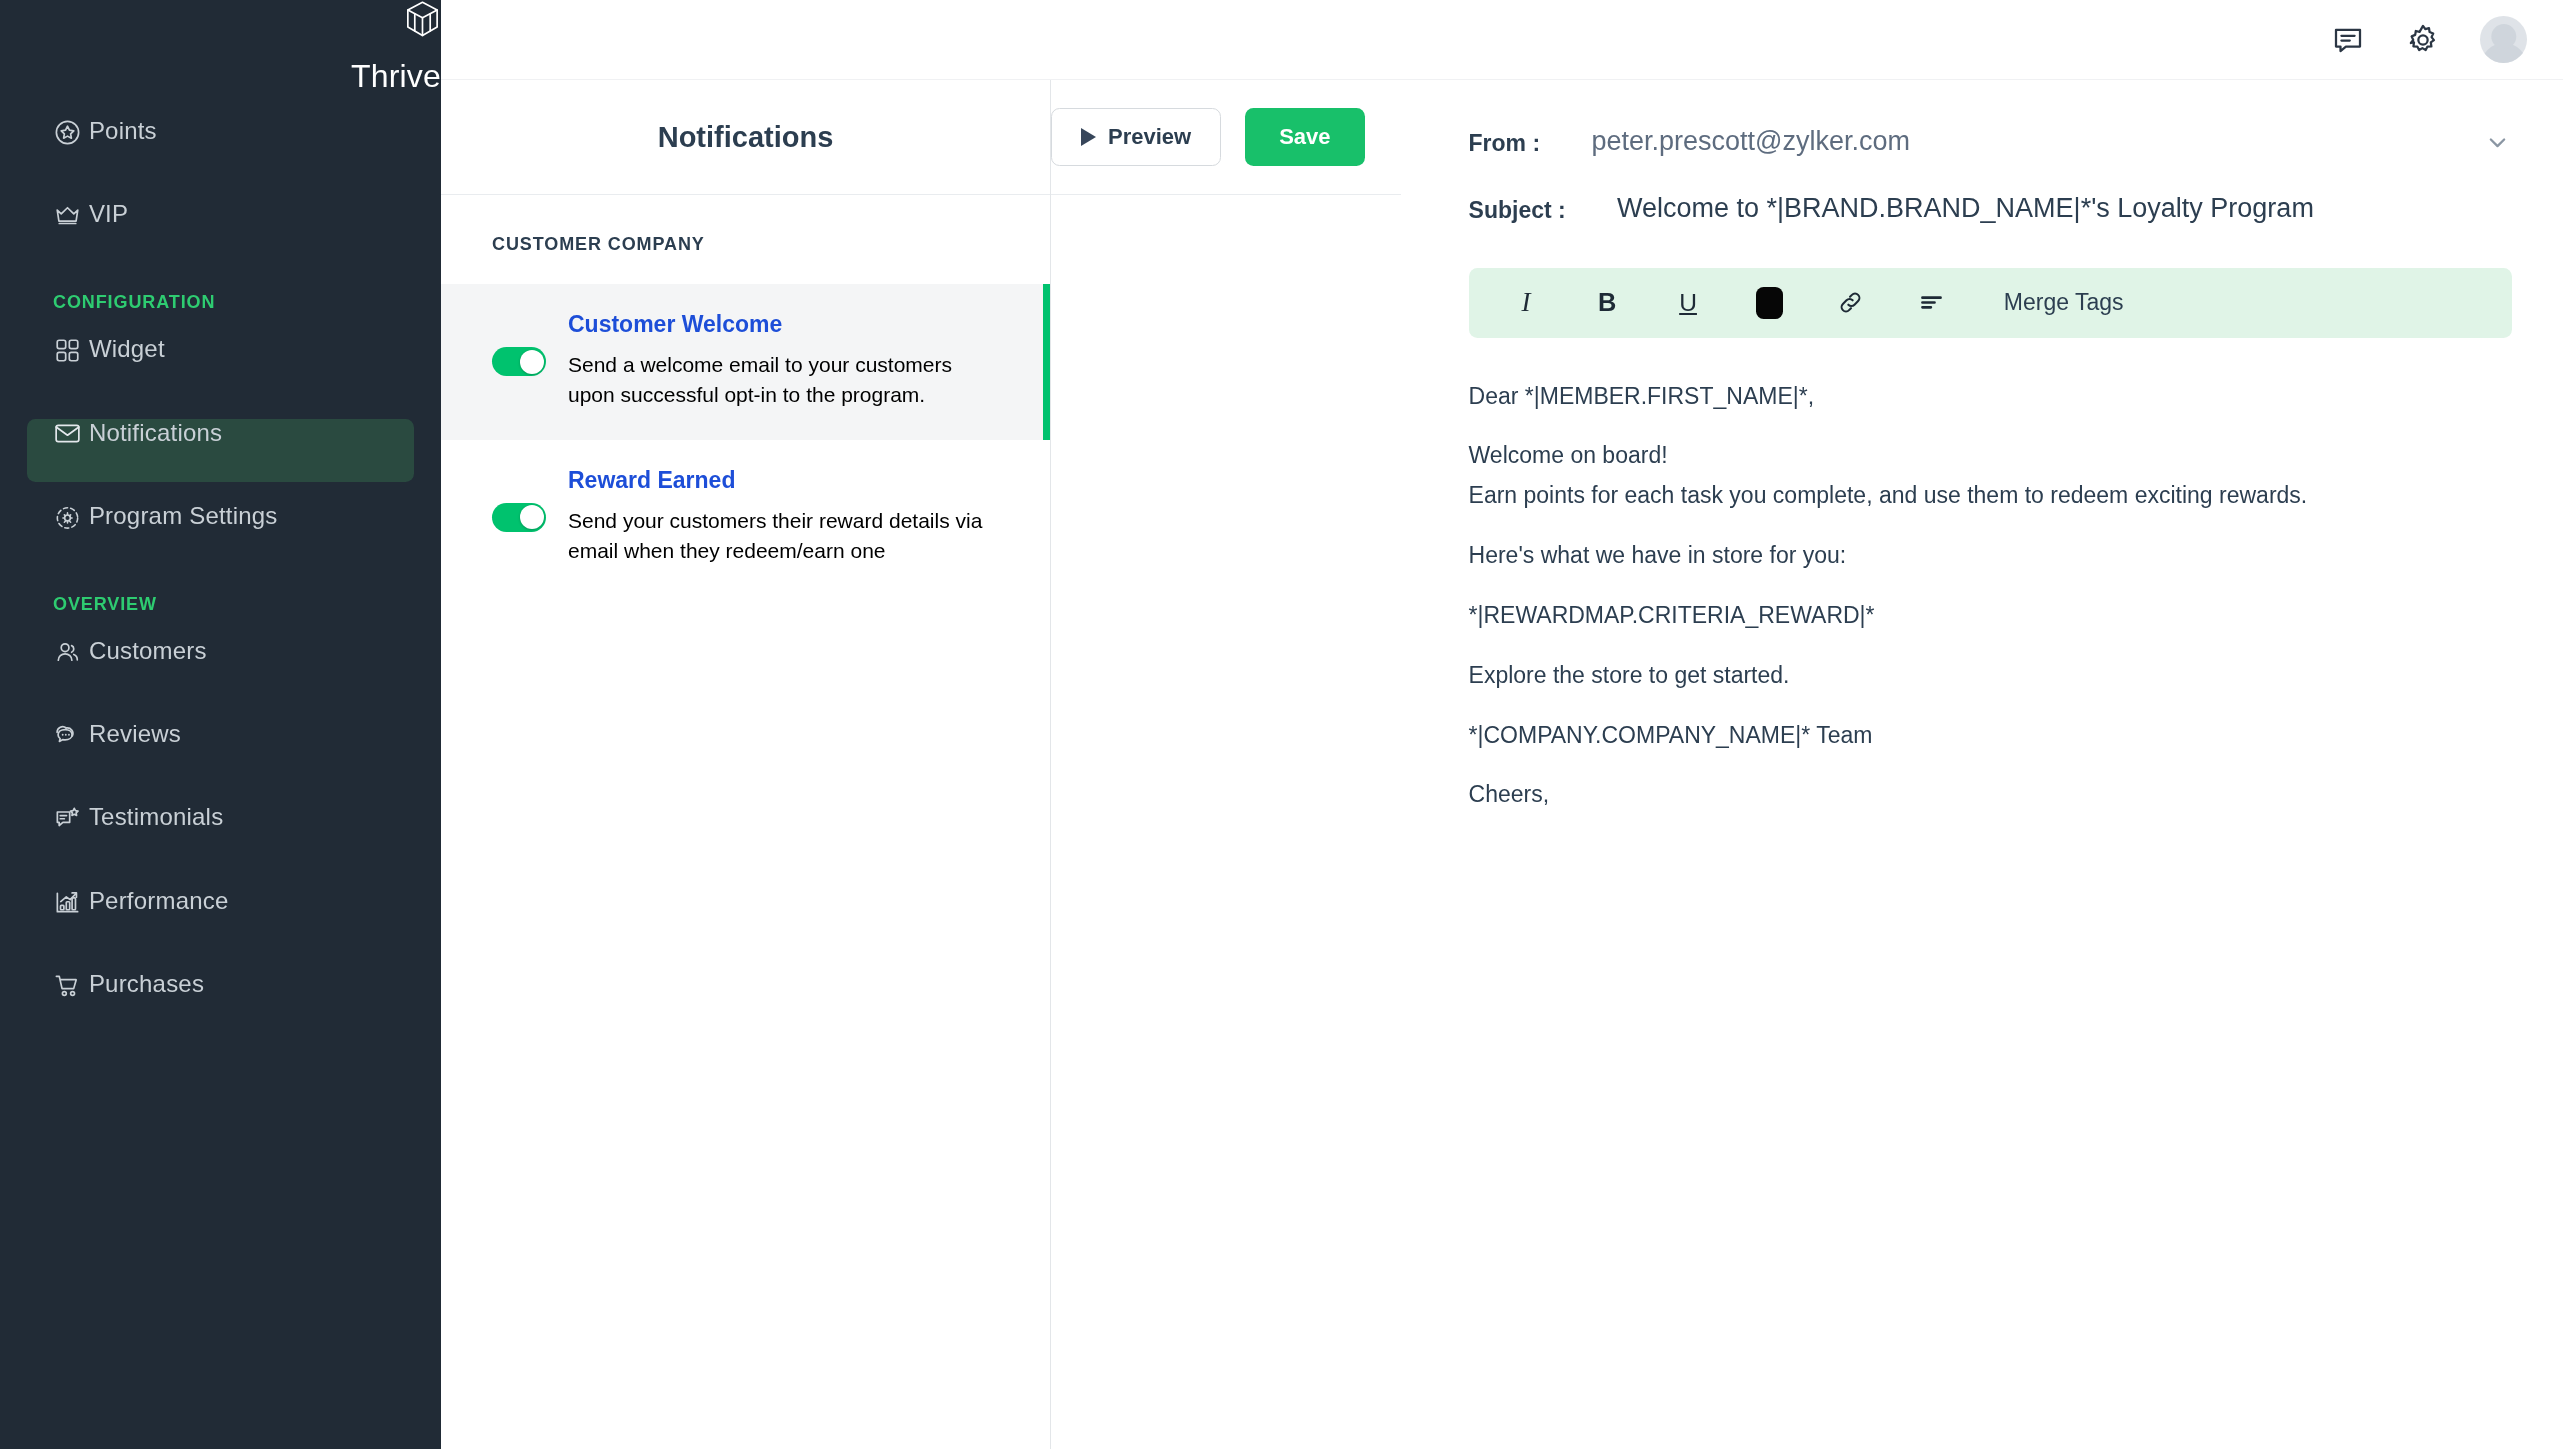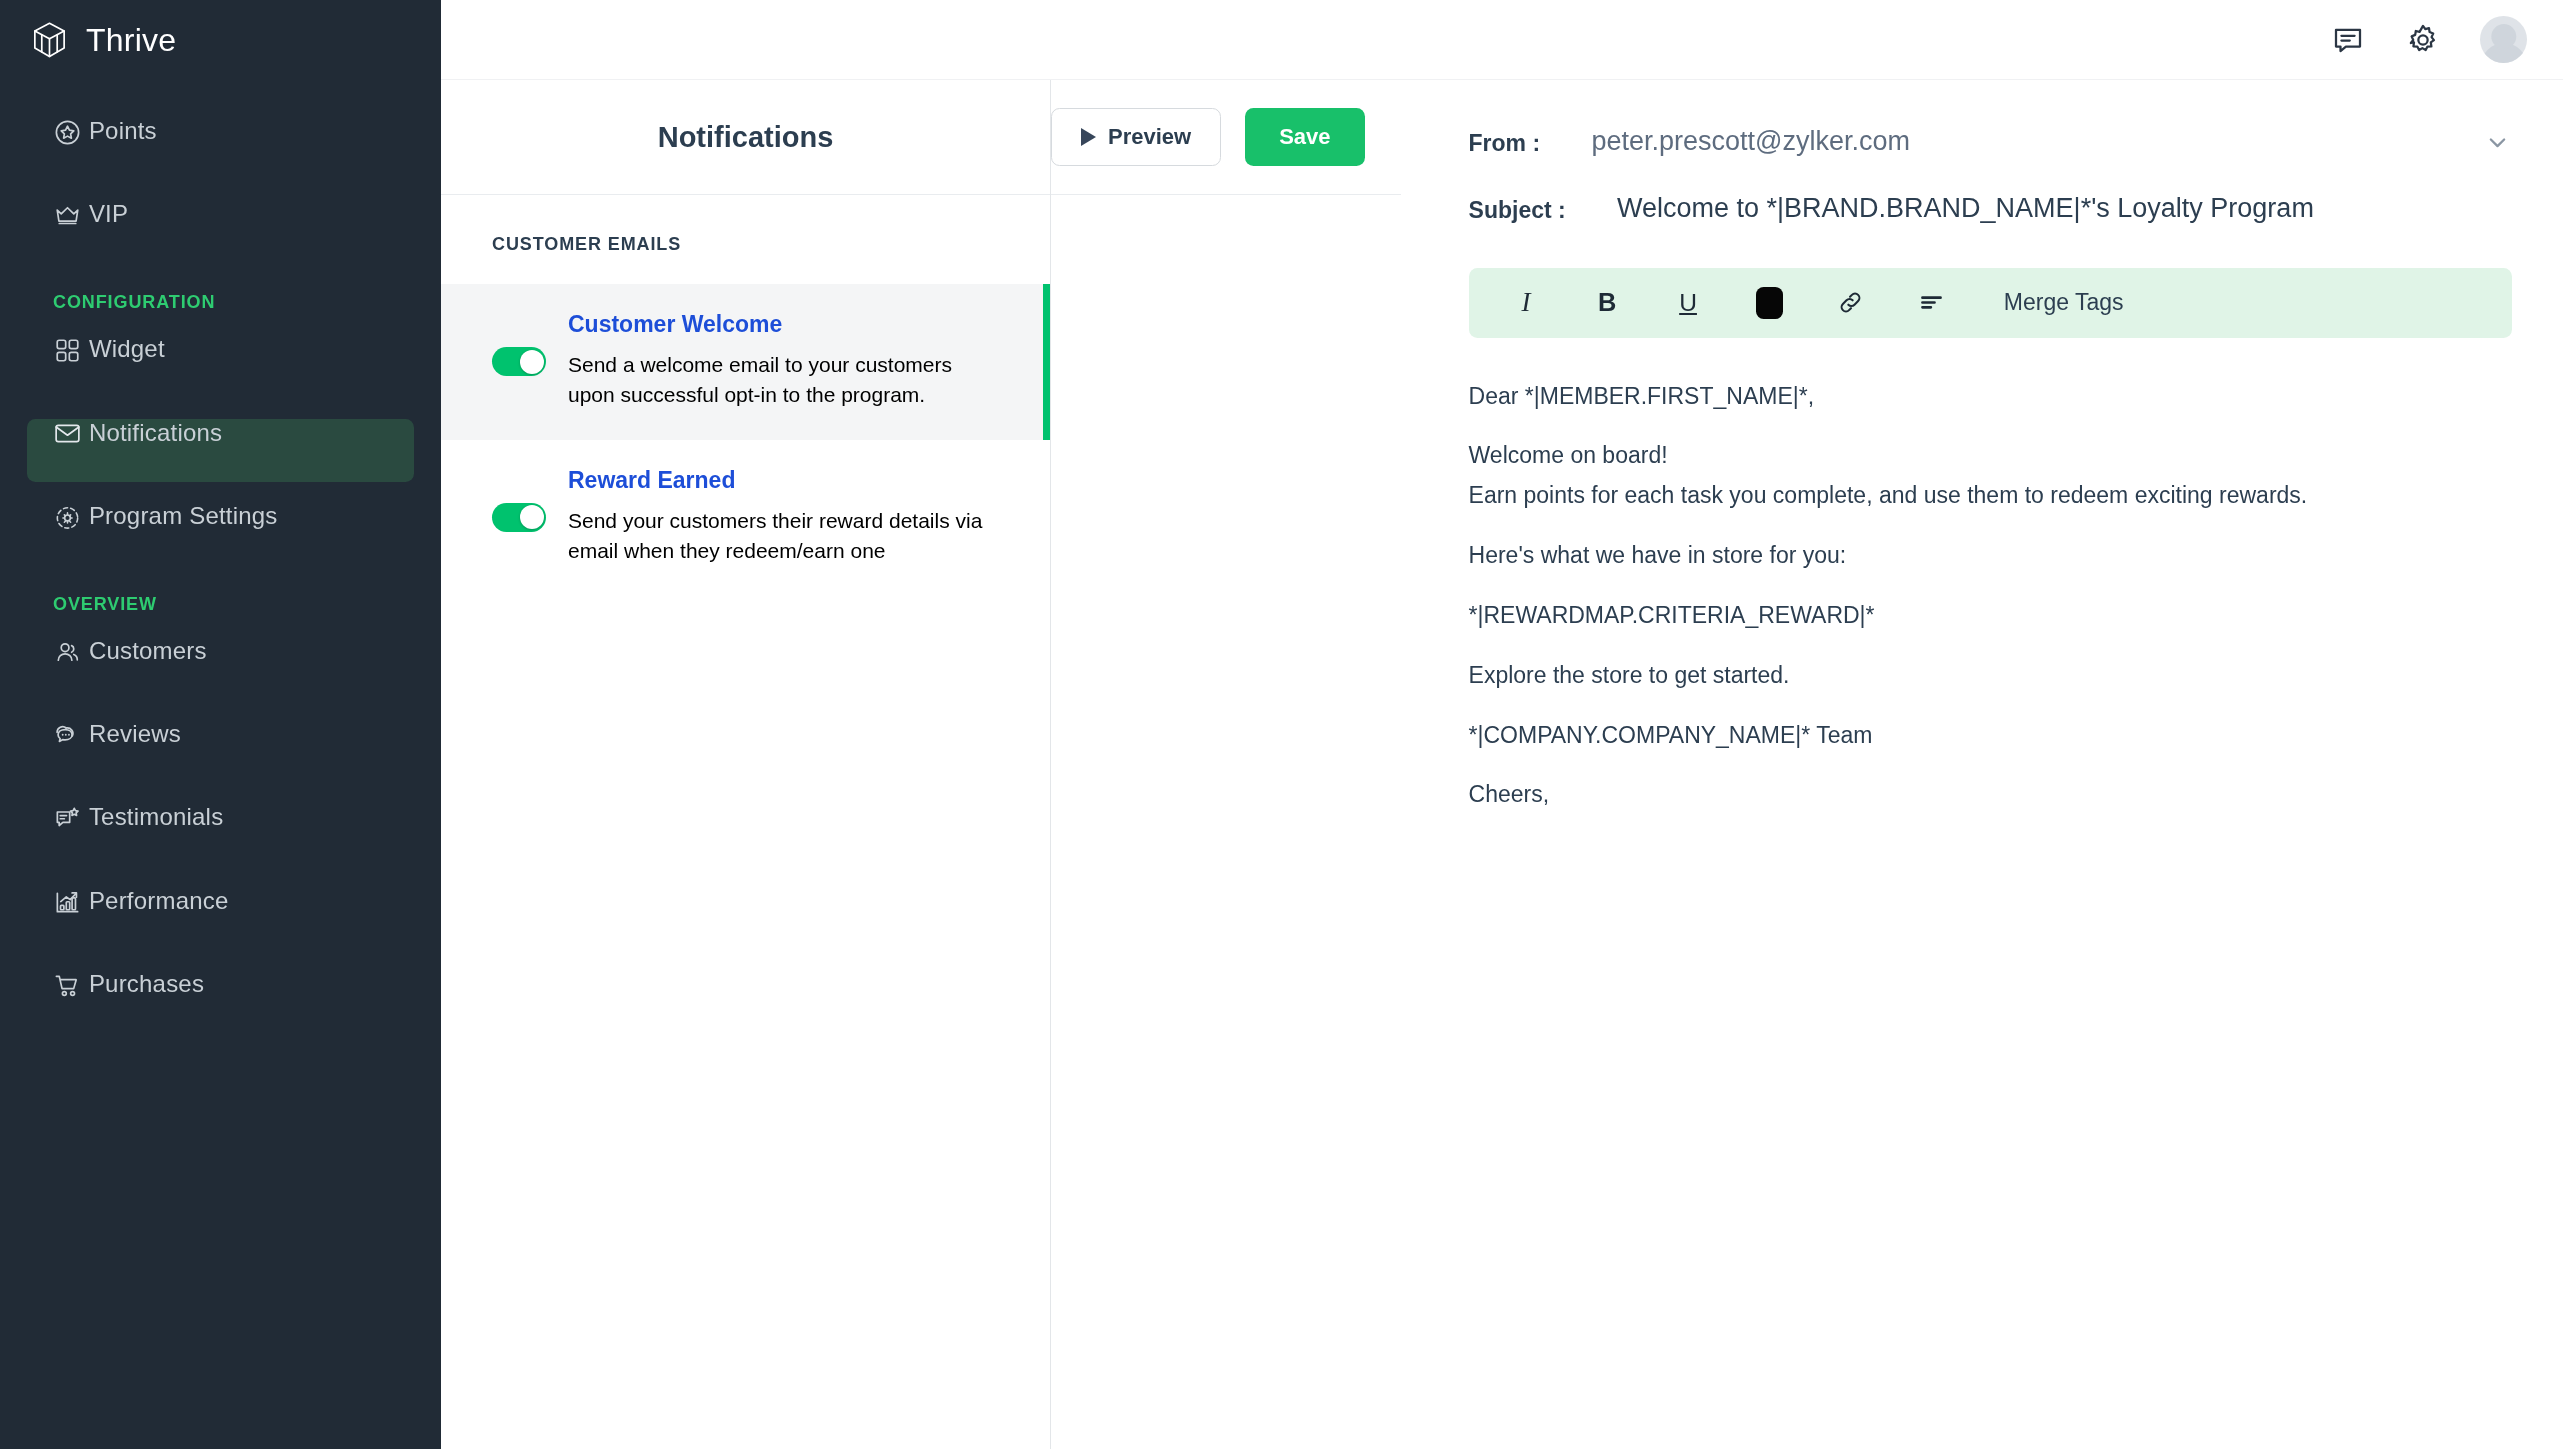--- a/index.html
+++ b/index.html
@@ -13,24 +13,25 @@
 
   
   .sidebar {
     width: 441px; height: 1449px;
     background: #212b36;
     flex: 0 0 441px;
     padding-top: 0;
     position: relative;
   }
   .brand {
-    display: flex; align-items: center;
+    display: flex; align-items: flex-end;
     gap: 18.6px;
     height: 80px;
     padding-left: 30.5px;
+    flex-direction: column;
   }
   .brand-logo { width: 37px; height: 39px; flex: 0 0 37px; }
   .brand-name {
     color: #ffffff;
     font-size: 32px;
     letter-spacing: 0.2px;
     font-weight: 400;
   }
 
   .nav { margin-top: 37px; }
@@ -358,21 +359,21 @@
       <span class="avatar"></span>
     </header>
 
     <div class="content-area">
 
       <section class="list-col">
         <div class="list-head">
           <h1 class="page-title">Notifications</h1>
         </div>
         <div class="list-body">
-          <div class="list-section-label">CUSTOMER EMAILS</div>
+          <div class="list-section-label">CUSTOMER COMPANY</div>
 
           <div class="email-item selected">
             <span class="toggle">
                 <span class="knob"></span>
               </span>
             <div class="email-text">
               <div class="email-title">Customer Welcome</div>
               <div class="email-desc">Send a welcome email to your customers upon successful opt-in to the program.</div>
             </div>
           </div>

